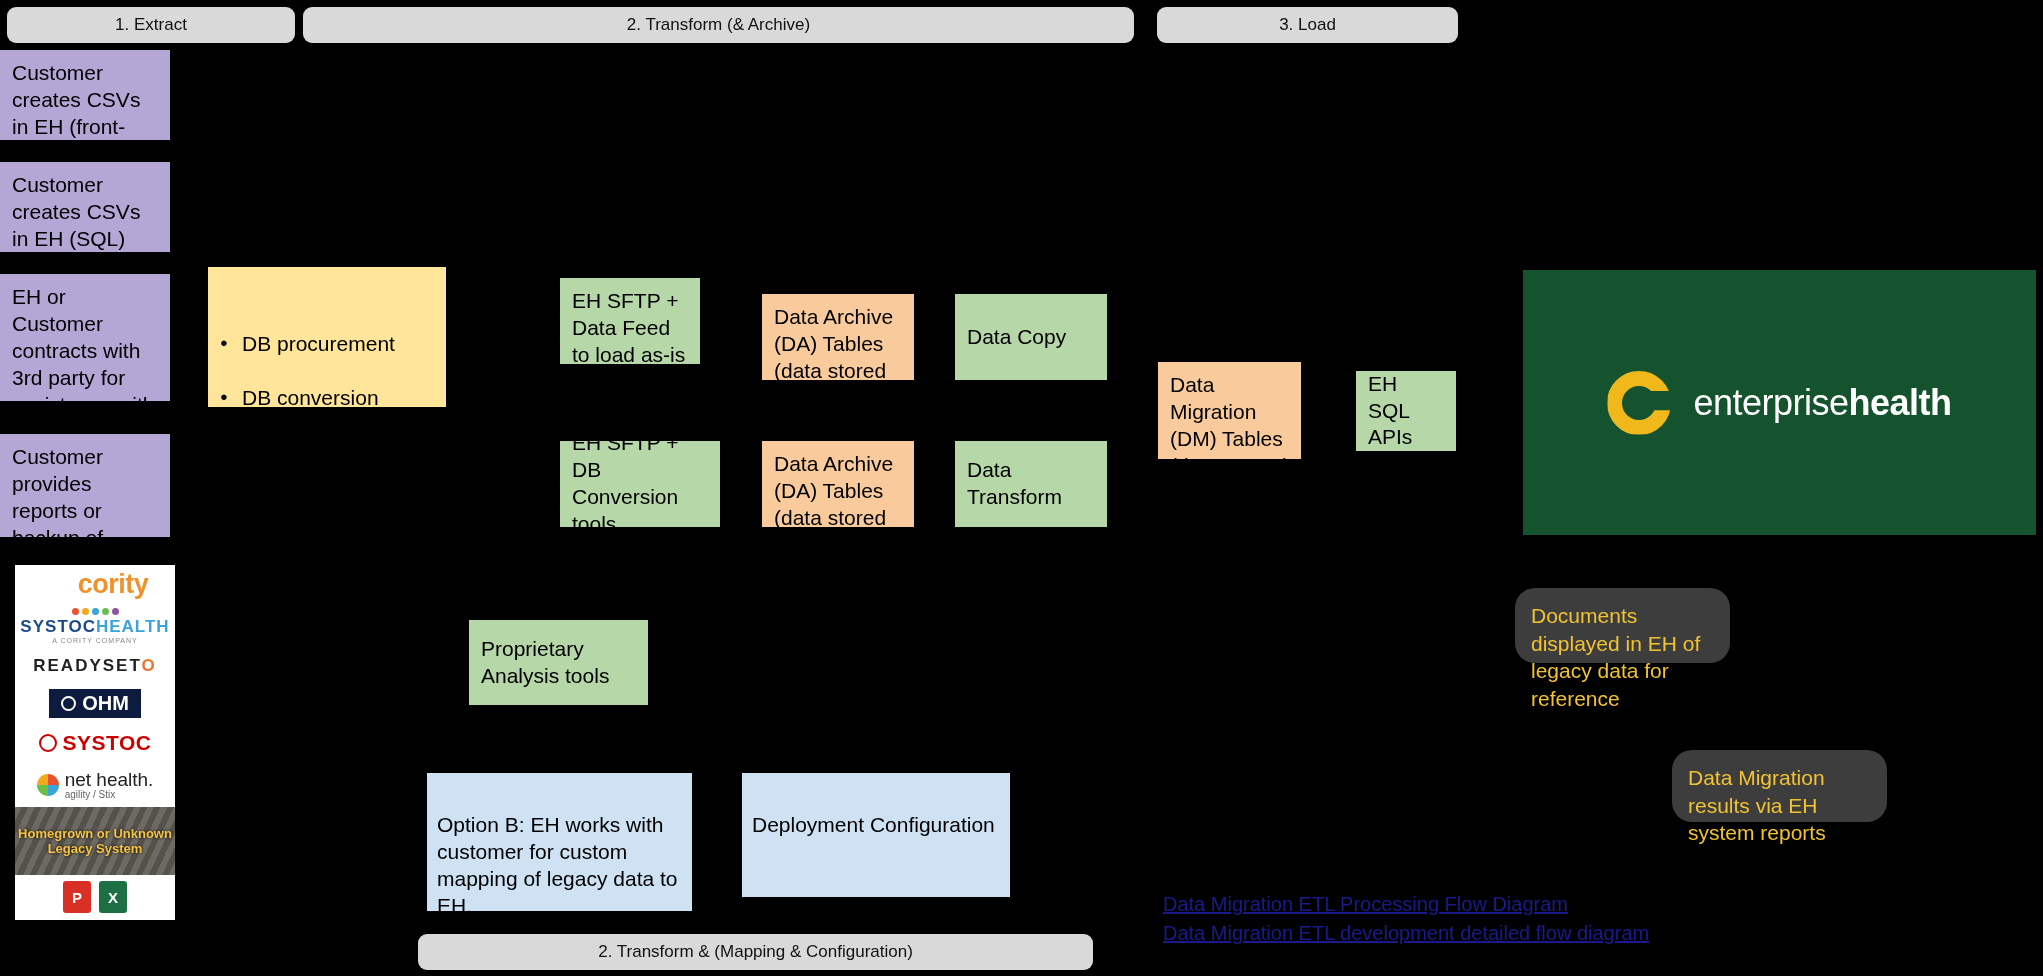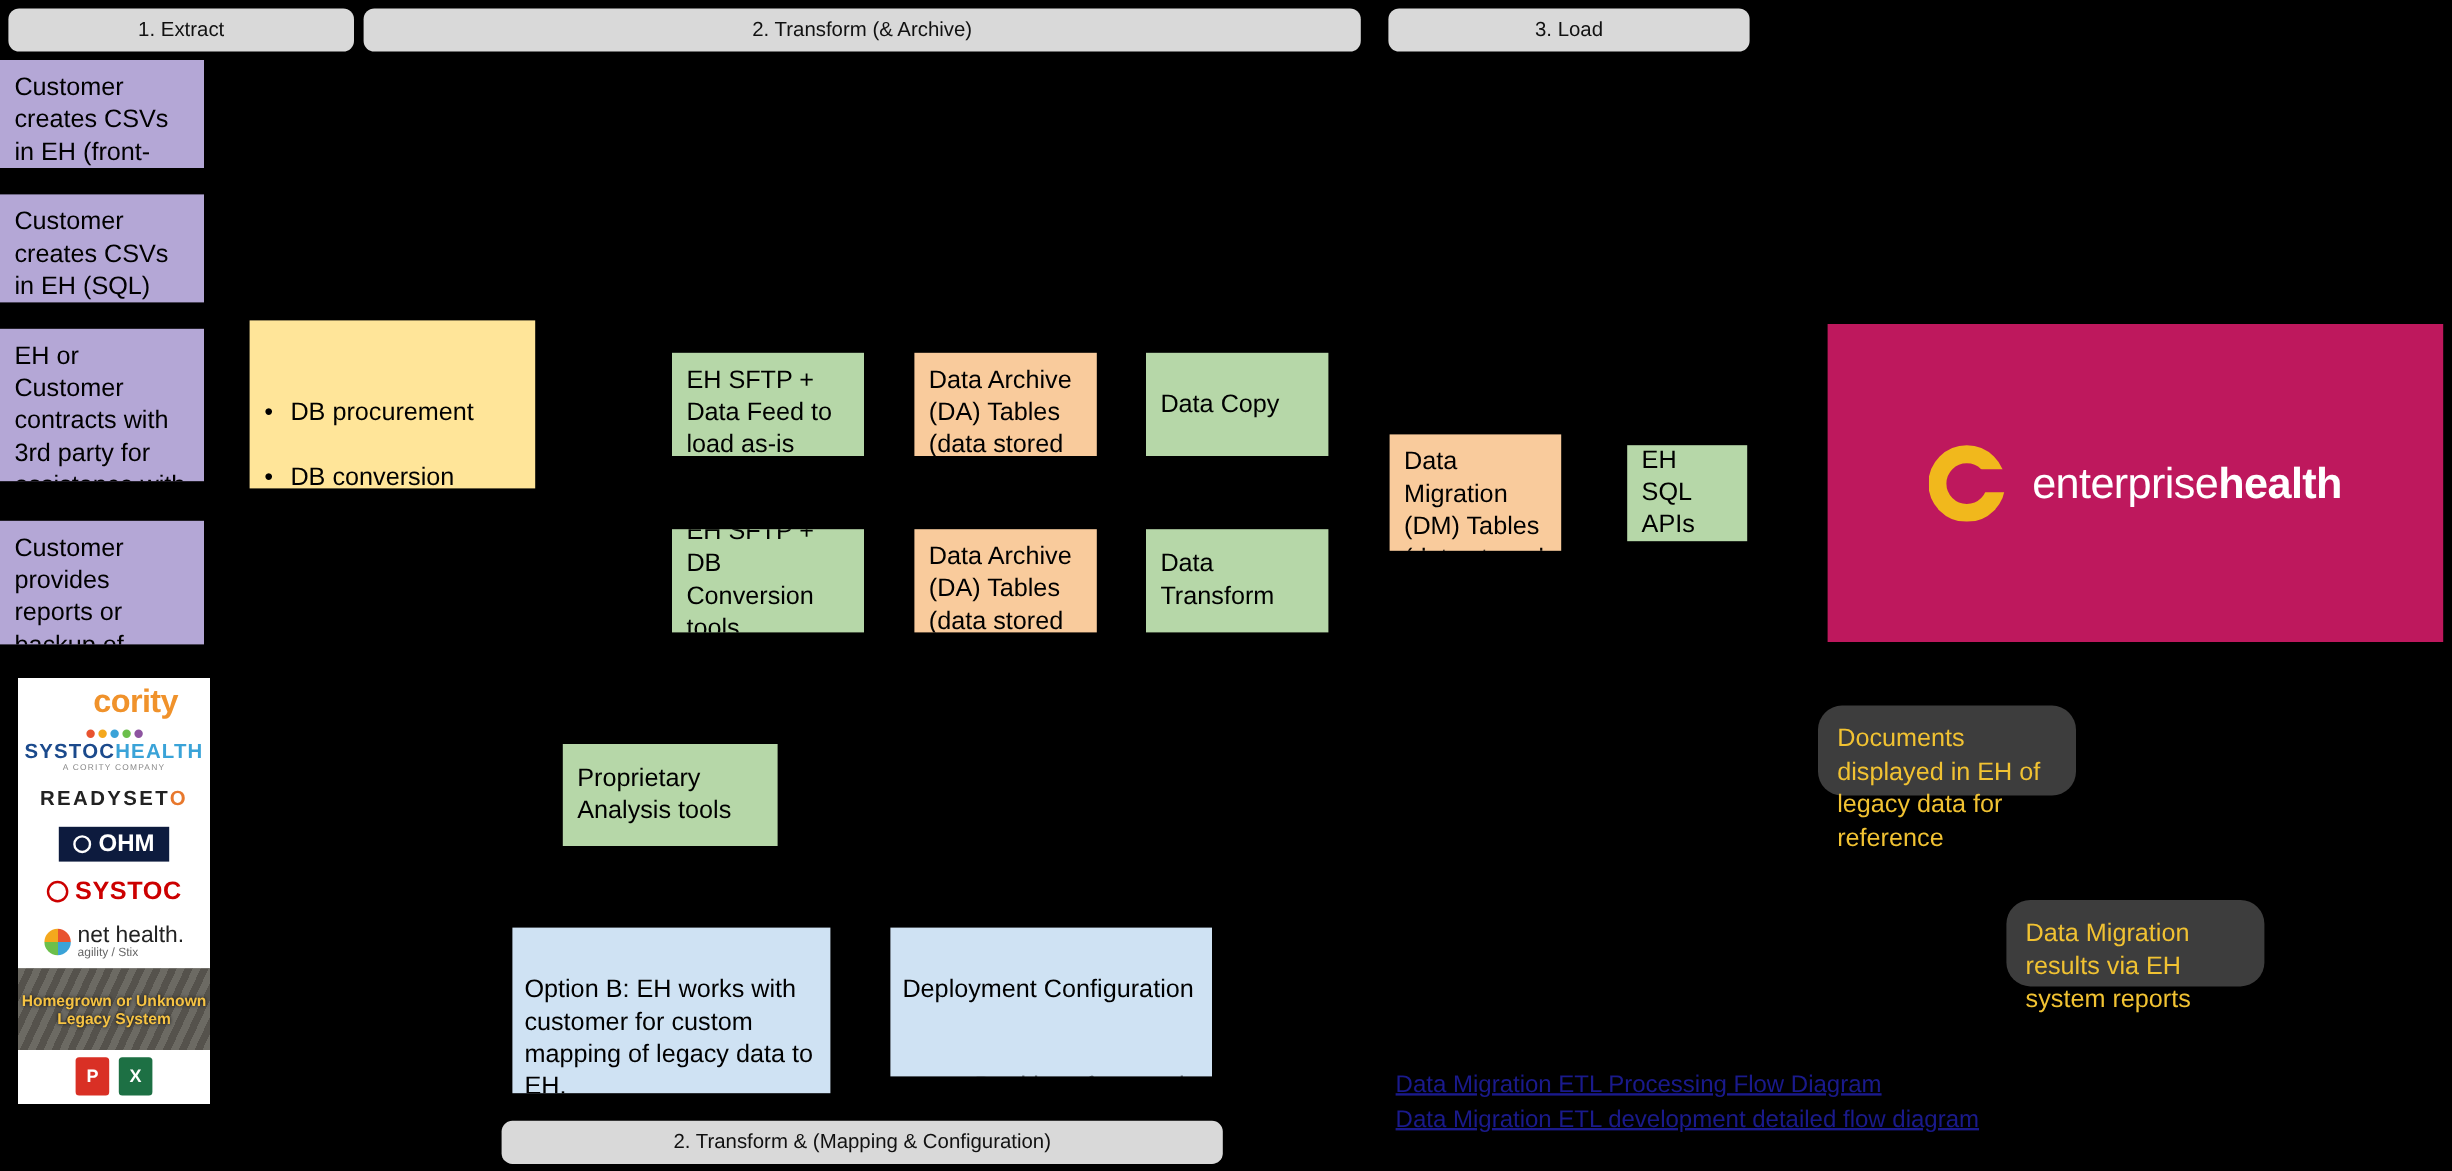--- a/index.html
+++ b/index.html
@@ -128,21 +128,21 @@
     color: #f6c344; font-size: 13px; font-weight: bold; text-align:center;
     text-shadow: 0 0 3px #000;
   }
   .files { display:flex; gap:8px; padding: 6px 0; }
   .file-ico { width:28px; height:32px; border-radius:3px; color:#fff;
     font-size:15px; font-weight:bold; display:flex; align-items:center; justify-content:center;}
   .f-pdf { background:#d93025; }
   .f-xls { background:#1d7044; }
   .eh-logo-panel {
     position: absolute;
-    background: #be185d;
+    background: #14532d;
     display: flex;
     align-items: center;
     justify-content: center;
     gap: 22px;
   }
   .eh-mark { width: 64px; height: 64px; position: relative; }
   .eh-mark .ring {
     position:absolute; inset:0; border-radius:50%;
     border: 15px solid #f1b81c;
     clip-path: polygon(0 0, 100% 0, 100% 32%, 62% 32%, 62% 62%, 100% 62%, 100% 100%, 0 100%);
@@ -228,21 +228,21 @@
     <ul class="bullets">
       <li>DB procurement</li>
       <li>DB conversion</li>
       
       
       
     </ul>
     
   </div>
 
-  <div class="box green" style="left:560px; top:294px; width:160px; height:86px;">EH SFTP + Data Feed to load as-is</div>
+  <div class="box green" style="left:560px; top:278px; width:140px; height:86px;">EH SFTP + Data Feed to load as-is</div>
 
   <div class="box orange" style="left:762px; top:294px; width:152px; height:86px;">Data Archive (DA) Tables (data stored long-term as-is)</div>
 
   <div class="box green" style="left:955px; top:294px; width:152px; height:86px; display:flex; align-items:center;">Data Copy</div>
 
   <div class="box green" style="left:560px; top:441px; width:160px; height:86px; display:flex; align-items:center;">EH SFTP + DB Conversion tools</div>
 
   <div class="box orange" style="left:762px; top:441px; width:152px; height:86px;">Data Archive (DA) Tables (data stored long-term as-is)</div>
 
   <div class="box green" style="left:955px; top:441px; width:152px; height:86px; display:flex; align-items:center;">Data Transform</div>
@@ -277,17 +277,17 @@
       
     </ul>
     
   </div>
 
   <div class="link-list" style="left:1163px; top:890px;">
     <a href="#">Data Migration ETL Processing Flow Diagram</a>
     <a href="#">Data Migration ETL development detailed flow diagram</a>
   </div>
 
-  <div class="phase-bar" style="left:418px; top:934px; width:601px;text-align:center;">
+  <div class="phase-bar" style="left:418px; top:934px; width:675px;text-align:center;">
     <span>2. Transform &amp; (Mapping &amp; Configuration)</span>
   </div>
 
 </div>
 
 </body></html>

